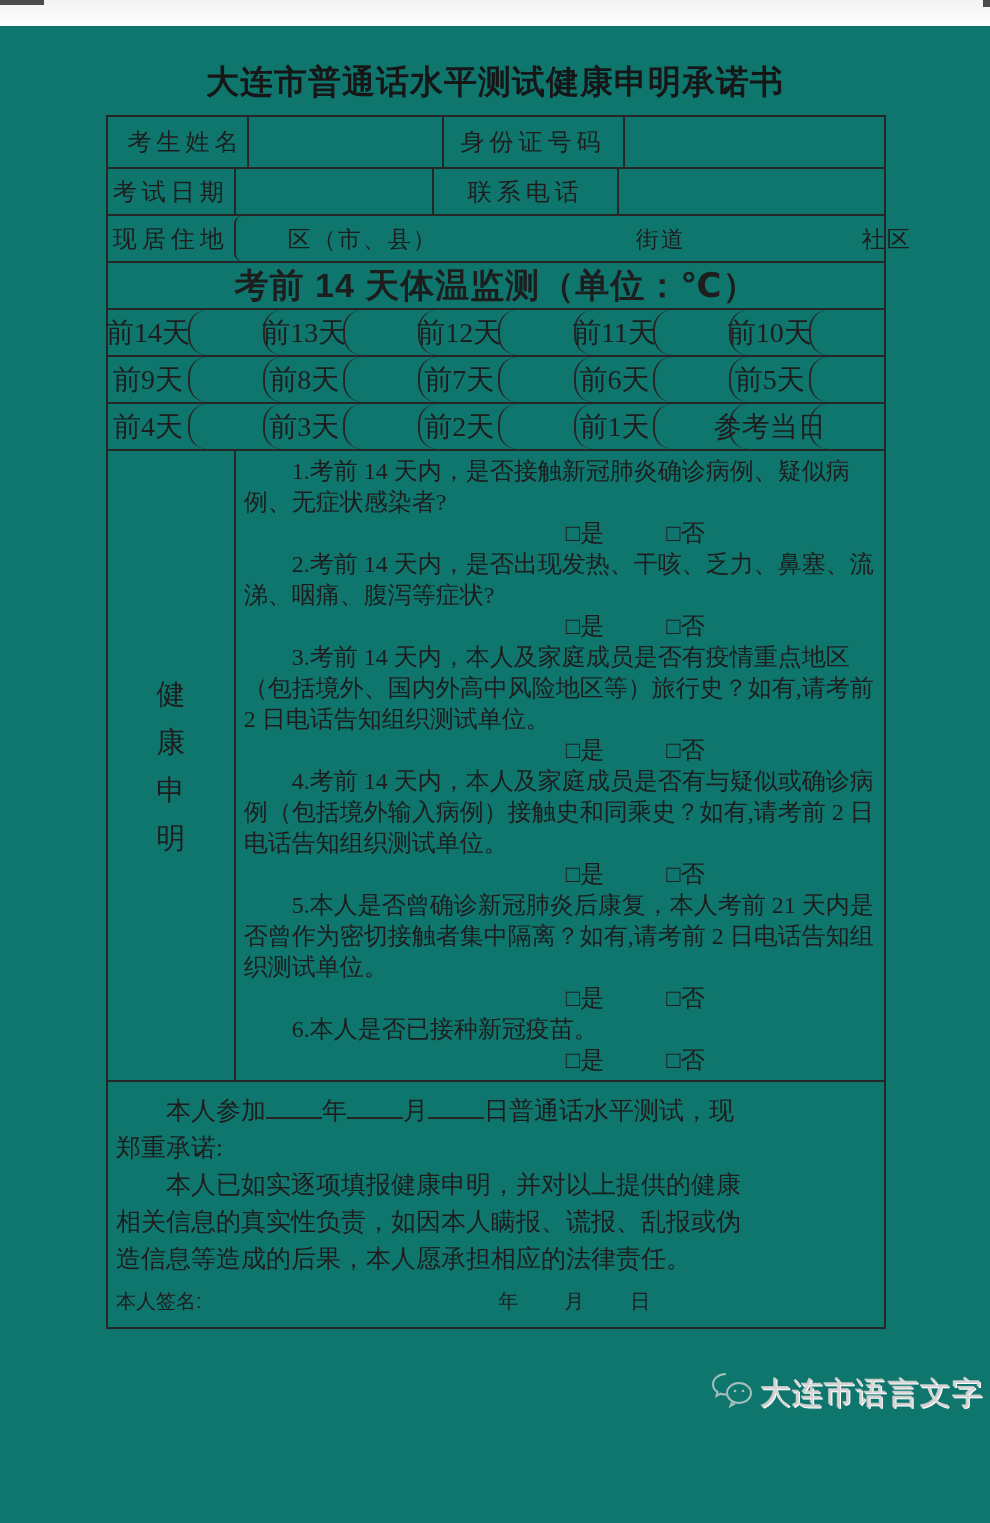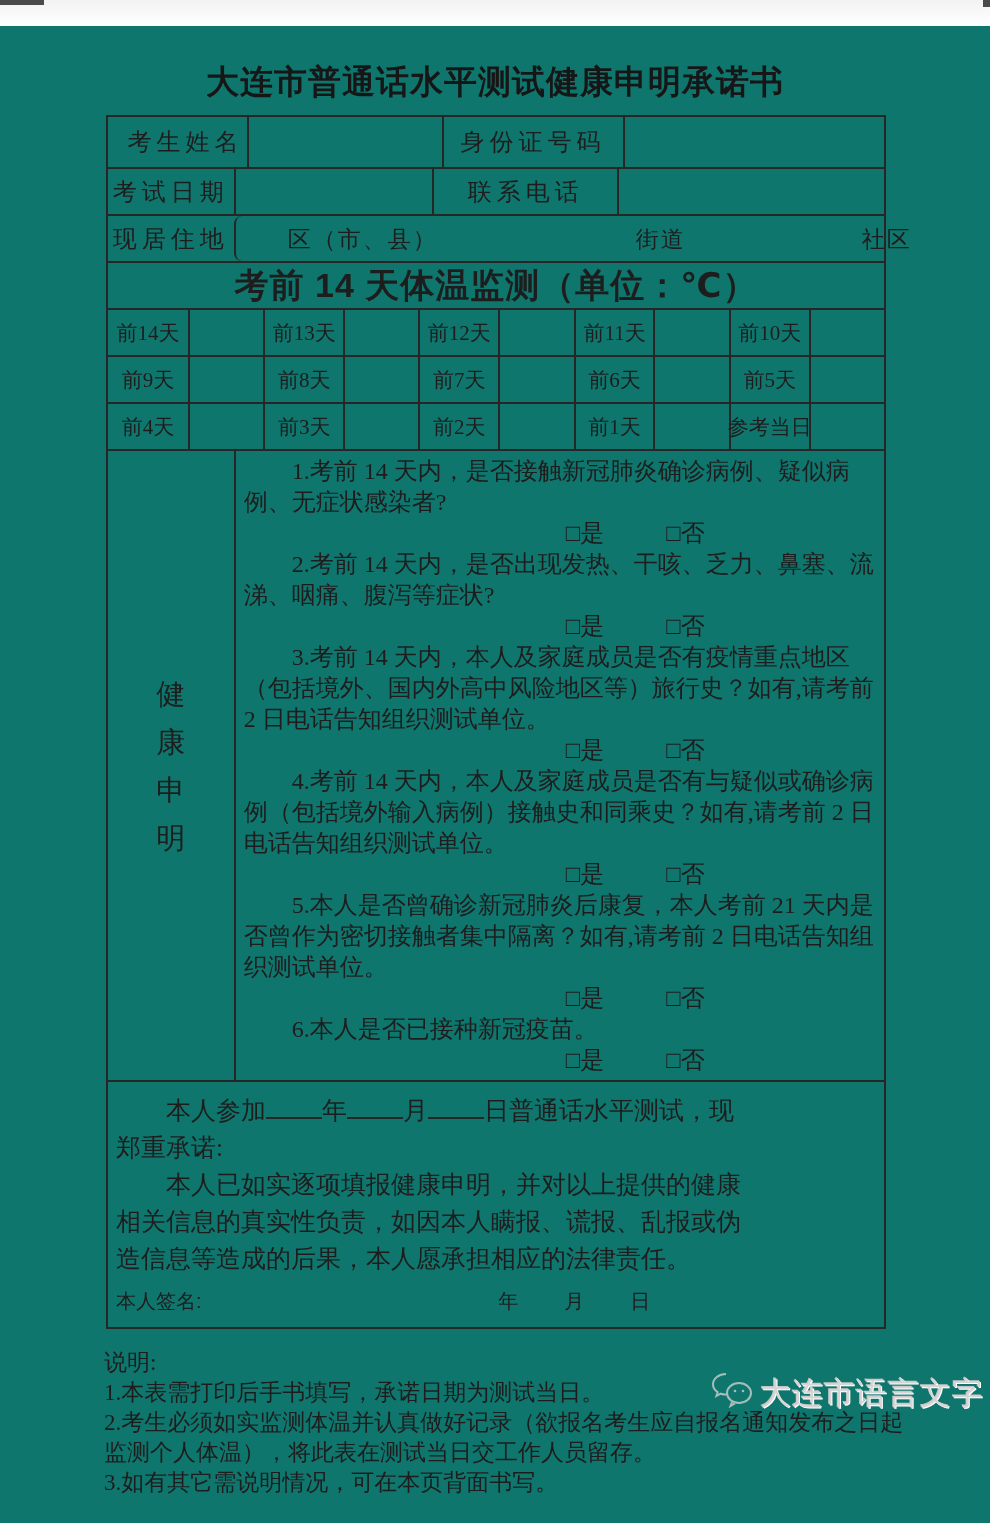--- a/index.html
+++ b/index.html
@@ -61,21 +61,21 @@
   
   .r-thead { height: 47px; justify-content: center; align-items: center; }
   .thead-text {
     width: 100%; text-align: center;
     font-family: "Liberation Sans", "DejaVu Sans", sans-serif;
     font-weight: bold; font-size: 34px; letter-spacing: 1px;
   }
 
   
   .r-temp { height: 47px; }
-  .tcell { font-size: 21px; white-space: nowrap; }
+  .tcell { font-size: 28px; white-space: nowrap; border-radius: 19px; }
   .tlabel { width: 10.3%; }
   .tvalue { width: 9.7%; }
 
   
   .r-health { height: 631px; align-items: stretch; }
   .vcell { width: 16.2%; display: flex; align-items: center; justify-content: center; }
   .vlabel {
     width: 32px; text-align: center; font-size: 29px; line-height: 48px;
     word-break: break-all;
   }
@@ -248,26 +248,20 @@
           <span class="sig-date">
             <span>年</span>
             <span>月</span>
             <span>日</span>
           </span>
         </div>
       </div>
     </div>
   </div>
 
-  <div class="notes">
-    <div class="note-item">说明:</div>
-    <div class="note-item">1.本表需打印后手书填写，承诺日期为测试当日。</div>
-    <div class="note-item">2.考生必须如实监测体温并认真做好记录（欲报名考生应自报名通知发布之日起监测个人体温），将此表在测试当日交工作人员留存。</div>
-    <div class="note-item">3.如有其它需说明情况，可在本页背面书写。</div>
-  </div>
 
   <div class="watermark">
     <span class="wm-icon">
       <svg width="44" height="36" viewBox="0 0 44 36" fill="none" xmlns="http://www.w3.org/2000/svg">
         <path d="M16 2C8.8 2 3 6.6 3 12.3c0 3.2 1.8 6 4.6 7.9L6.4 24l4.3-2.3c1.6.5 3.4.8 5.3.8.5 0 1 0 1.5-.1" stroke="#d6d6d6" stroke-width="2"></path>
         <ellipse cx="29" cy="21" rx="12" ry="10" stroke="#d6d6d6" stroke-width="2"></ellipse>
         <circle cx="25" cy="19" r="1.3" fill="#d6d6d6"></circle>
         <circle cx="33" cy="19" r="1.3" fill="#d6d6d6"></circle>
         <path d="M22 30l-1.5 4 4.5-2.6" stroke="#d6d6d6" stroke-width="2"></path>
       </svg>

